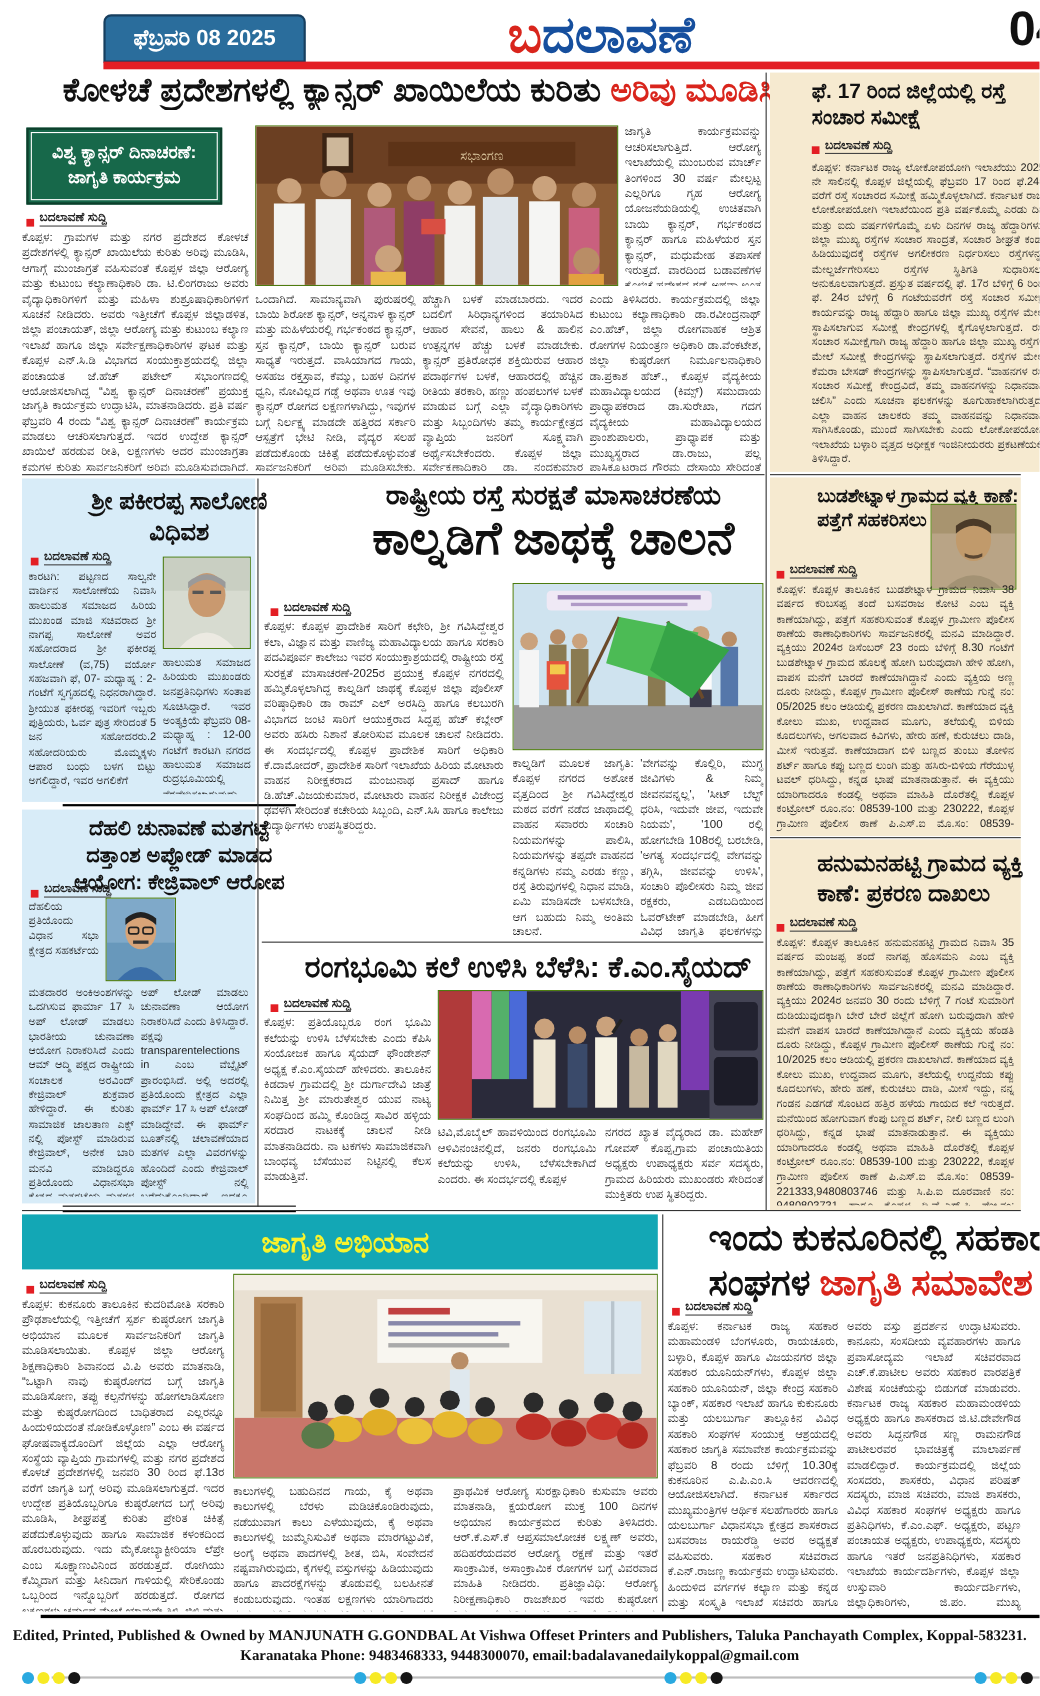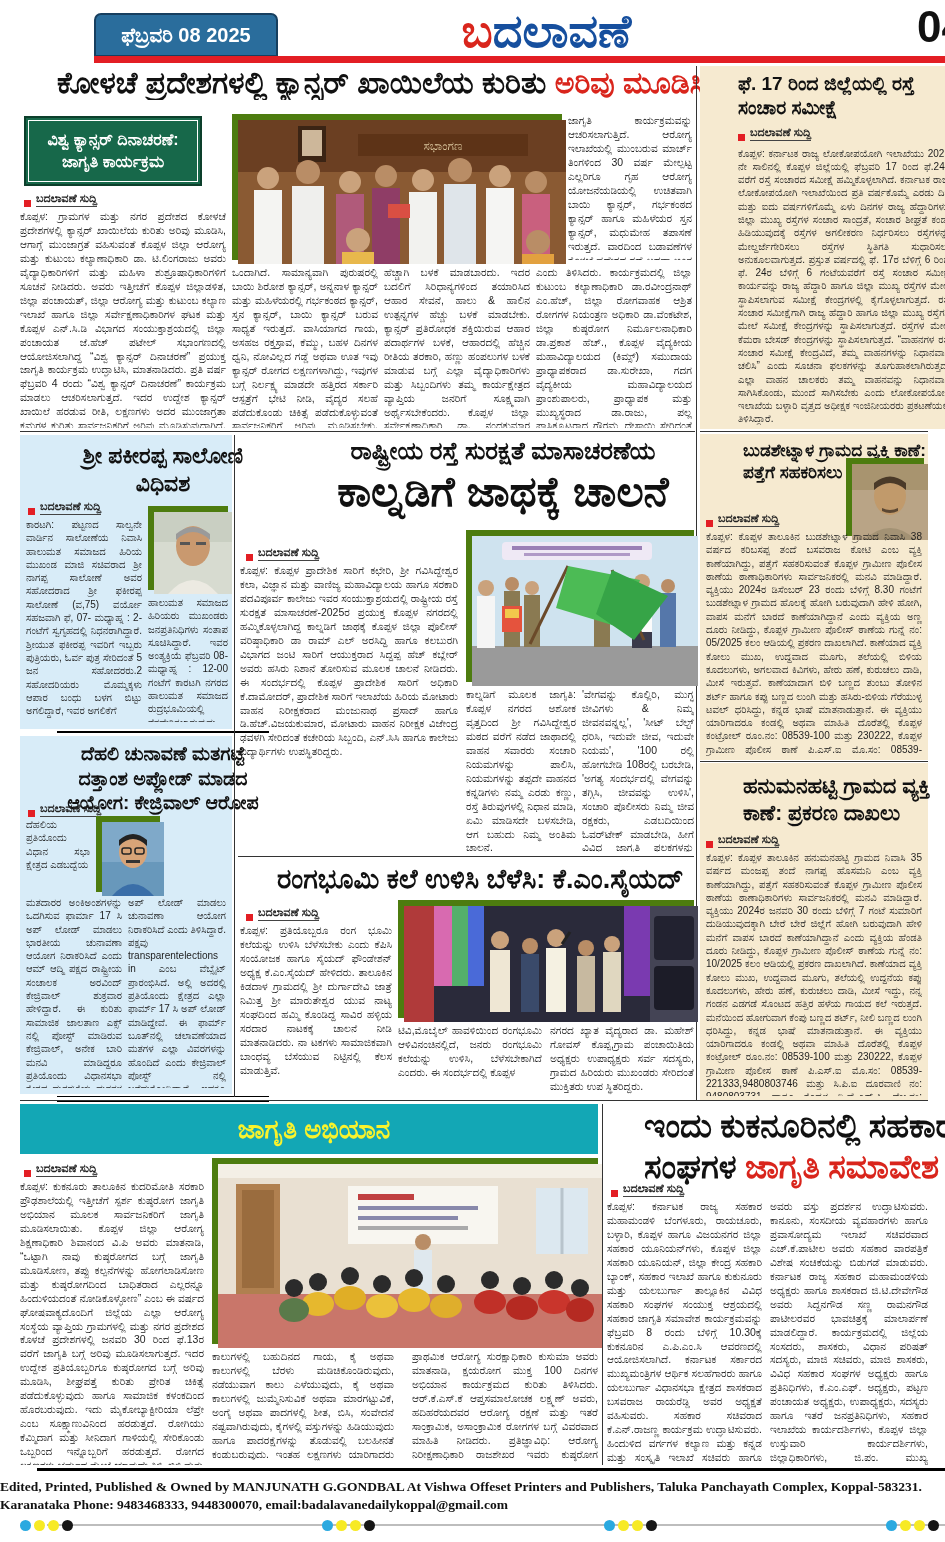--- a/index.html
+++ b/index.html
@@ -10,26 +10,26 @@
   .blue{color:#164f9e;}
   .bt{position:absolute;font-size:10.5px;line-height:1.33;text-align:justify;color:#1d1d1d;overflow:hidden;}
   .bt-sm{font-size:10px;}
   .byline{position:absolute;display:flex;align-items:flex-end;gap:5px;font-weight:bold;font-size:11px;color:#222;}
   .byline .sq{width:7px;height:7px;background:#e31e24;display:inline-block;}
   .byline .tx{border-bottom:1px solid #444;padding-bottom:1px;}
   .rail{position:absolute;background:#f6ead0;}
   .bluepanel{position:absolute;background:#d8ecf8;}
   .vline{position:absolute;width:1px;background:#333;}
   .hline{position:absolute;height:1px;background:#333;}
-  .photo{position:absolute;border:6px solid #4d7c0f;box-sizing:border-box;}
+  .photo{position:absolute;border:1px solid #4d7c0f;box-sizing:border-box;}
   .photo svg{display:block;}
   .kicker-box{position:absolute;background:#17684a;border:2px solid #0c3f2b;outline:1px solid #fff;outline-offset:-5px;color:#fff;font-weight:bold;text-align:center;display:flex;flex-direction:column;justify-content:center;font-size:16px;line-height:1.35;}
   .banner{position:absolute;background:#13a7b5;color:#fff;font-weight:bold;text-align:center;display:flex;align-items:center;justify-content:center;font-size:26px;}
   .banner .y{color:#f9f32c;margin-left:10px;}
-  .footer-line{font-family:"Liberation Serif",serif;font-weight:bold;color:#111;position:absolute;left:0;width:945px;font-size:13.5px;}
+  .footer-line{font-family:"Liberation Serif",serif;font-weight:bold;color:#111;text-align:center;position:absolute;left:0;width:945px;font-size:13.5px;}
   .dots{position:absolute;display:flex;gap:3px;}
   .dots i{width:11px;height:11px;border-radius:50%;display:block;}
   .d-c{background:#2aa9e0;} .d-y{background:#f7ea25;} .d-k{background:#161616;}
 </style>
 </head>
 <body>
 
 <div class="abs" style="left:0;top:0;width:945px;height:64px;">
   <div class="abs" style="left:20px;top:13px;width:180px;height:40px;background:#2a6d9c;border:2px solid #173f5f;border-radius:7px 7px 0 0;color:#fff;font-weight:bold;font-size:20px;display:flex;align-items:center;justify-content:center;">
     <span>ಫೆಬ್ರವರಿ 08 2025</span>
@@ -136,29 +136,29 @@
     <rect width="62" height="74" fill="#7fa9c9"></rect>
     <rect x="0" y="40" width="62" height="34" fill="#6898bb"></rect>
     <ellipse cx="31" cy="30" rx="14" ry="16" fill="#d8a478"></ellipse>
     <path d="M17 24 Q31 10 45 24 L45 18 Q31 6 17 18 Z" fill="#222"></path>
     <rect x="20" y="26" width="9" height="6" rx="2" fill="none" stroke="#222" stroke-width="1.5"></rect>
     <rect x="33" y="26" width="9" height="6" rx="2" fill="none" stroke="#222" stroke-width="1.5"></rect>
     <rect x="24" y="38" width="14" height="3" fill="#333"></rect>
     <path d="M10 74 Q31 50 52 74 Z" fill="#3a6ea8"></path>
   </svg>
 </div>
-<div class="bt bt-sm" style="left:26px;top:818px;width:64px;height:74px;">ದೆಹಲಿಯ ಪ್ರತಿಯೊಂದು ವಿಧಾನ ಸಭಾ ಕ್ಷೇತ್ರದ ಎಡಬದ್ಟೆಯ</div>
+<div class="bt bt-sm" style="left:26px;top:818px;width:64px;height:74px;">ದೆಹಲಿಯ ಪ್ರತಿಯೊಂದು ವಿಧಾನ ಸಭಾ ಕ್ಷೇತ್ರದ ಸಹಕರ್ಟೆಯ</div>
 <div class="bt bt-sm" style="left:26px;top:896px;width:96px;height:192px;">ಮತದಾರರ ಅಂಕಿಅಂಶಗಳನ್ನು ಒದಗಿಸುವ ಫಾರ್ಮಾ 17 ಸಿ ಅಪ್ ಲೋಡ್ ಮಾಡಲು ಭಾರತೀಯ ಚುನಾವಣಾ ಆಯೋಗ ನಿರಾಕರಿಸಿದೆ ಎಂದು ಆಮ್ ಆದ್ಮಿ ಪಕ್ಷದ ರಾಷ್ಟ್ರೀಯ ಸಂಚಾಲಕ ಅರವಿಂದ್ ಕೇಜ್ರಿವಾಲ್ ಶುಕ್ರವಾರ ಹೇಳಿದ್ದಾರೆ. ಈ ಕುರಿತು ಸಾಮಾಜಿಕ ಜಾಲತಾಣ ಎಕ್ಸ್ ನಲ್ಲಿ ಪೋಸ್ಟ್ ಮಾಡಿರುವ ಕೇಜ್ರಿವಾಲ್, ಅನೇಕ ಬಾರಿ ಮನವಿ ಮಾಡಿದ್ದರೂ ಪ್ರತಿಯೊಂದು ವಿಧಾನಸಭಾ ಕ್ಷೇತ್ರದ ಮತಗಟ್ಟೆಯ ಮತಗಳ ಸಂಖ್ಯೆ ಹಾಗೂ ಫಾರ್ಮ್ 17 ಸಿ</div>
 <div class="bt bt-sm" style="left:128px;top:896px;width:98px;height:192px;">ಅಪ್ ಲೋಡ್ ಮಾಡಲು ಚುನಾವಣಾ ಆಯೋಗ ನಿರಾಕರಿಸಿದೆ ಎಂದು ತಿಳಿಸಿದ್ದಾರೆ. ಪಕ್ಷವು transparentelections in ಎಂಬ ವೆಬ್ಸೈಟ್ ಪ್ರಾರಂಭಿಸಿದೆ. ಅಲ್ಲಿ ಅದರಲ್ಲಿ ಪ್ರತಿಯೊಂದು ಕ್ಷೇತ್ರದ ಎಲ್ಲಾ ಫಾರ್ಮ್ 17 ಸಿ ಅಪ್ ಲೋಡ್ ಮಾಡಿದ್ದೇವೆ. ಈ ಫಾರ್ಮ್ ಬೂತ್‌ನಲ್ಲಿ ಚಲಾವಣೆಯಾದ ಮತಗಳ ಎಲ್ಲಾ ವಿವರಗಳನ್ನು ಹೊಂದಿದೆ ಎಂದು ಕೇಜ್ರಿವಾಲ್ ಪೋಸ್ಟ್ ನಲ್ಲಿ ಬರೆದುಕೊಂಡಿದ್ದಾರೆ. ಇದಕ್ಕೂ ಮುನ್ನಾ ಬಿಜೆಪಿ ತಮ್ಮ ಪಕ್ಷದ 16 ಅಭ್ಯರ್ಥಿಗಳ ಖರೀದಿಸಲು ಪ್ರಯತ್ನಿಸುತ್ತಿದೆ. ಆ ಅಭ್ಯರ್ಥಿಗಳು, ಬಿಜೆಪಿ ಸೇರಿದರೆ ಸಚಿವ ಸ್ಥಾನ ಮತ್ತು ತಲಾ 15 ಕೋಟಿ ರೂ.ಗಳ ನೀಡುವ ಆಫರ್ ನೀಡಲಾಗಿದೆ ಎಂದು ಅರವಿಂದ್ ಕೇಜ್ರಿವಾಲ್ ಗುರುವಾರ ಆರೋಪಿಸಿದ್ದರು.</div>
 <div class="abs" style="left:20px;top:1096px;width:212px;height:3px;border-top:1px solid #000;border-bottom:2px solid #000;"></div>
 
 <div class="vline" style="left:234px;top:435px;height:662px;"></div>
 
 <div class="abs hl" style="left:238px;top:438px;width:456px;font-size:24px;text-align:center;">ರಾಷ್ಟ್ರೀಯ ರಸ್ತೆ ಸುರಕ್ಷತೆ ಮಾಸಾಚರಣೆಯ</div>
-<div class="abs hl" style="left:238px;top:468px;width:456px;font-size:42px;text-align:center;">ಕಾಲ್ನಡಿಗೆ ಜಾಥಕ್ಕೆ ಚಾಲನೆ</div>
+<div class="abs hl" style="left:238px;top:468px;width:456px;font-size:42px;text-align:center;font-family:Liberation Serif, serif;">ಕಾಲ್ನಡಿಗೆ ಜಾಥಕ್ಕೆ ಚಾಲನೆ</div>
 <div class="byline" style="left:246px;top:546px;">
   <span class="sq"></span>
     <span class="tx">ಬದಲಾವಣೆ ಸುದ್ದಿ</span>
 </div>
 <div class="bt" style="left:240px;top:564px;width:218px;height:288px;">ಕೊಪ್ಪಳ: ಕೊಪ್ಪಳ ಪ್ರಾದೇಶಿಕ ಸಾರಿಗೆ ಕಛೇರಿ, ಶ್ರೀ ಗವಿಸಿದ್ದೇಶ್ವರ ಕಲಾ, ವಿಜ್ಞಾನ ಮತ್ತು ವಾಣಿಜ್ಯ ಮಹಾವಿದ್ಯಾಲಯ ಹಾಗೂ ಸರಕಾರಿ ಪದವಿಪೂರ್ವ ಕಾಲೇಜು ಇವರ ಸಂಯುಕ್ತಾಶ್ರಯದಲ್ಲಿ ರಾಷ್ಟ್ರೀಯ ರಸ್ತೆ ಸುರಕ್ಷತೆ ಮಾಸಾಚರಣೆ-2025ರ ಪ್ರಯುಕ್ತ ಕೊಪ್ಪಳ ನಗರದಲ್ಲಿ ಹಮ್ಮಿಕೊಳ್ಳಲಾಗಿದ್ದ ಕಾಲ್ನಡಿಗೆ ಜಾಥಕ್ಕೆ ಕೊಪ್ಪಳ ಜಿಲ್ಲಾ ಪೊಲೀಸ್ ವರಿಷ್ಠಾಧಿಕಾರಿ ಡಾ ರಾಮ್ ಎಲ್ ಅರಸಿದ್ದಿ ಹಾಗೂ ಕಲಬುರಗಿ ವಿಭಾಗದ ಜಂಟಿ ಸಾರಿಗೆ ಆಯುಕ್ತರಾದ ಸಿದ್ದಪ್ಪ ಹೆಚ್ ಕಬ್ಲೇರ್ ಅವರು ಹಸಿರು ನಿಶಾನೆ ತೋರಿಸುವ ಮೂಲಕ ಚಾಲನೆ ನೀಡಿದರು. ಈ ಸಂದರ್ಭದಲ್ಲಿ ಕೊಪ್ಪಳ ಪ್ರಾದೇಶಿಕ ಸಾರಿಗೆ ಅಧಿಕಾರಿ ಕೆ.ದಾಮೋದರ್, ಪ್ರಾದೇಶಿಕ ಸಾರಿಗೆ ಇಲಾಖೆಯ ಹಿರಿಯ ಮೋಟಾರು ವಾಹನ ನಿರೀಕ್ಷಕರಾದ ಮಂಜುನಾಥ ಪ್ರಸಾದ್ ಹಾಗೂ ಡಿ.ಹೆಚ್.ವಿಜಯಕುಮಾರ, ಮೋಟಾರು ವಾಹನ ನಿರೀಕ್ಷಕ ವಿಜೇಂದ್ರ ಢವಳಗಿ ಸೇರಿದಂತೆ ಕಚೇರಿಯ ಸಿಬ್ಬಂದಿ, ಎನ್.ಸಿಸಿ ಹಾಗೂ ಕಾಲೇಜು ವಿದ್ಯಾರ್ಥಿಗಳು ಉಪಸ್ಥಿತರಿದ್ದರು.</div>
 <div class="photo" style="left:466px;top:530px;width:228px;height:152px;">
   <svg width="226" height="150" viewBox="0 0 226 150">
     <rect width="226" height="150" fill="#cfe3ef"></rect>
     <rect x="30" y="6" width="150" height="18" rx="4" fill="#efe9f5"></rect>
     <rect x="40" y="10" width="130" height="4" fill="#9a7fb5"></rect>

